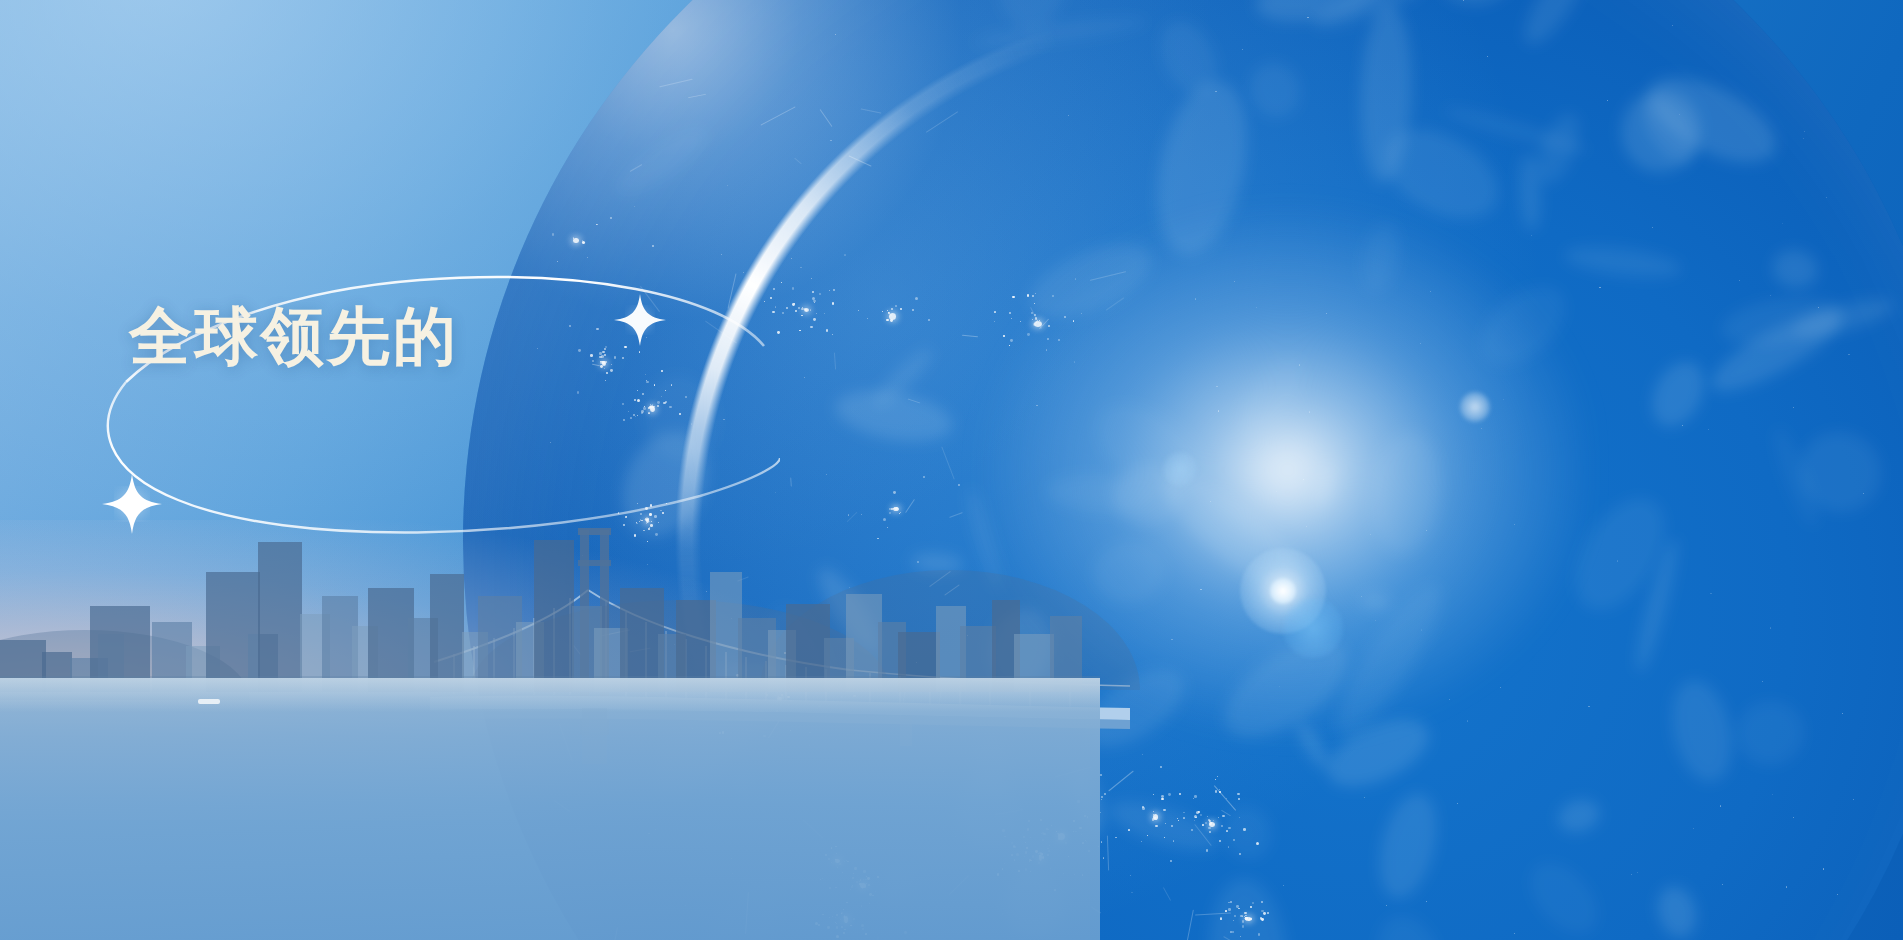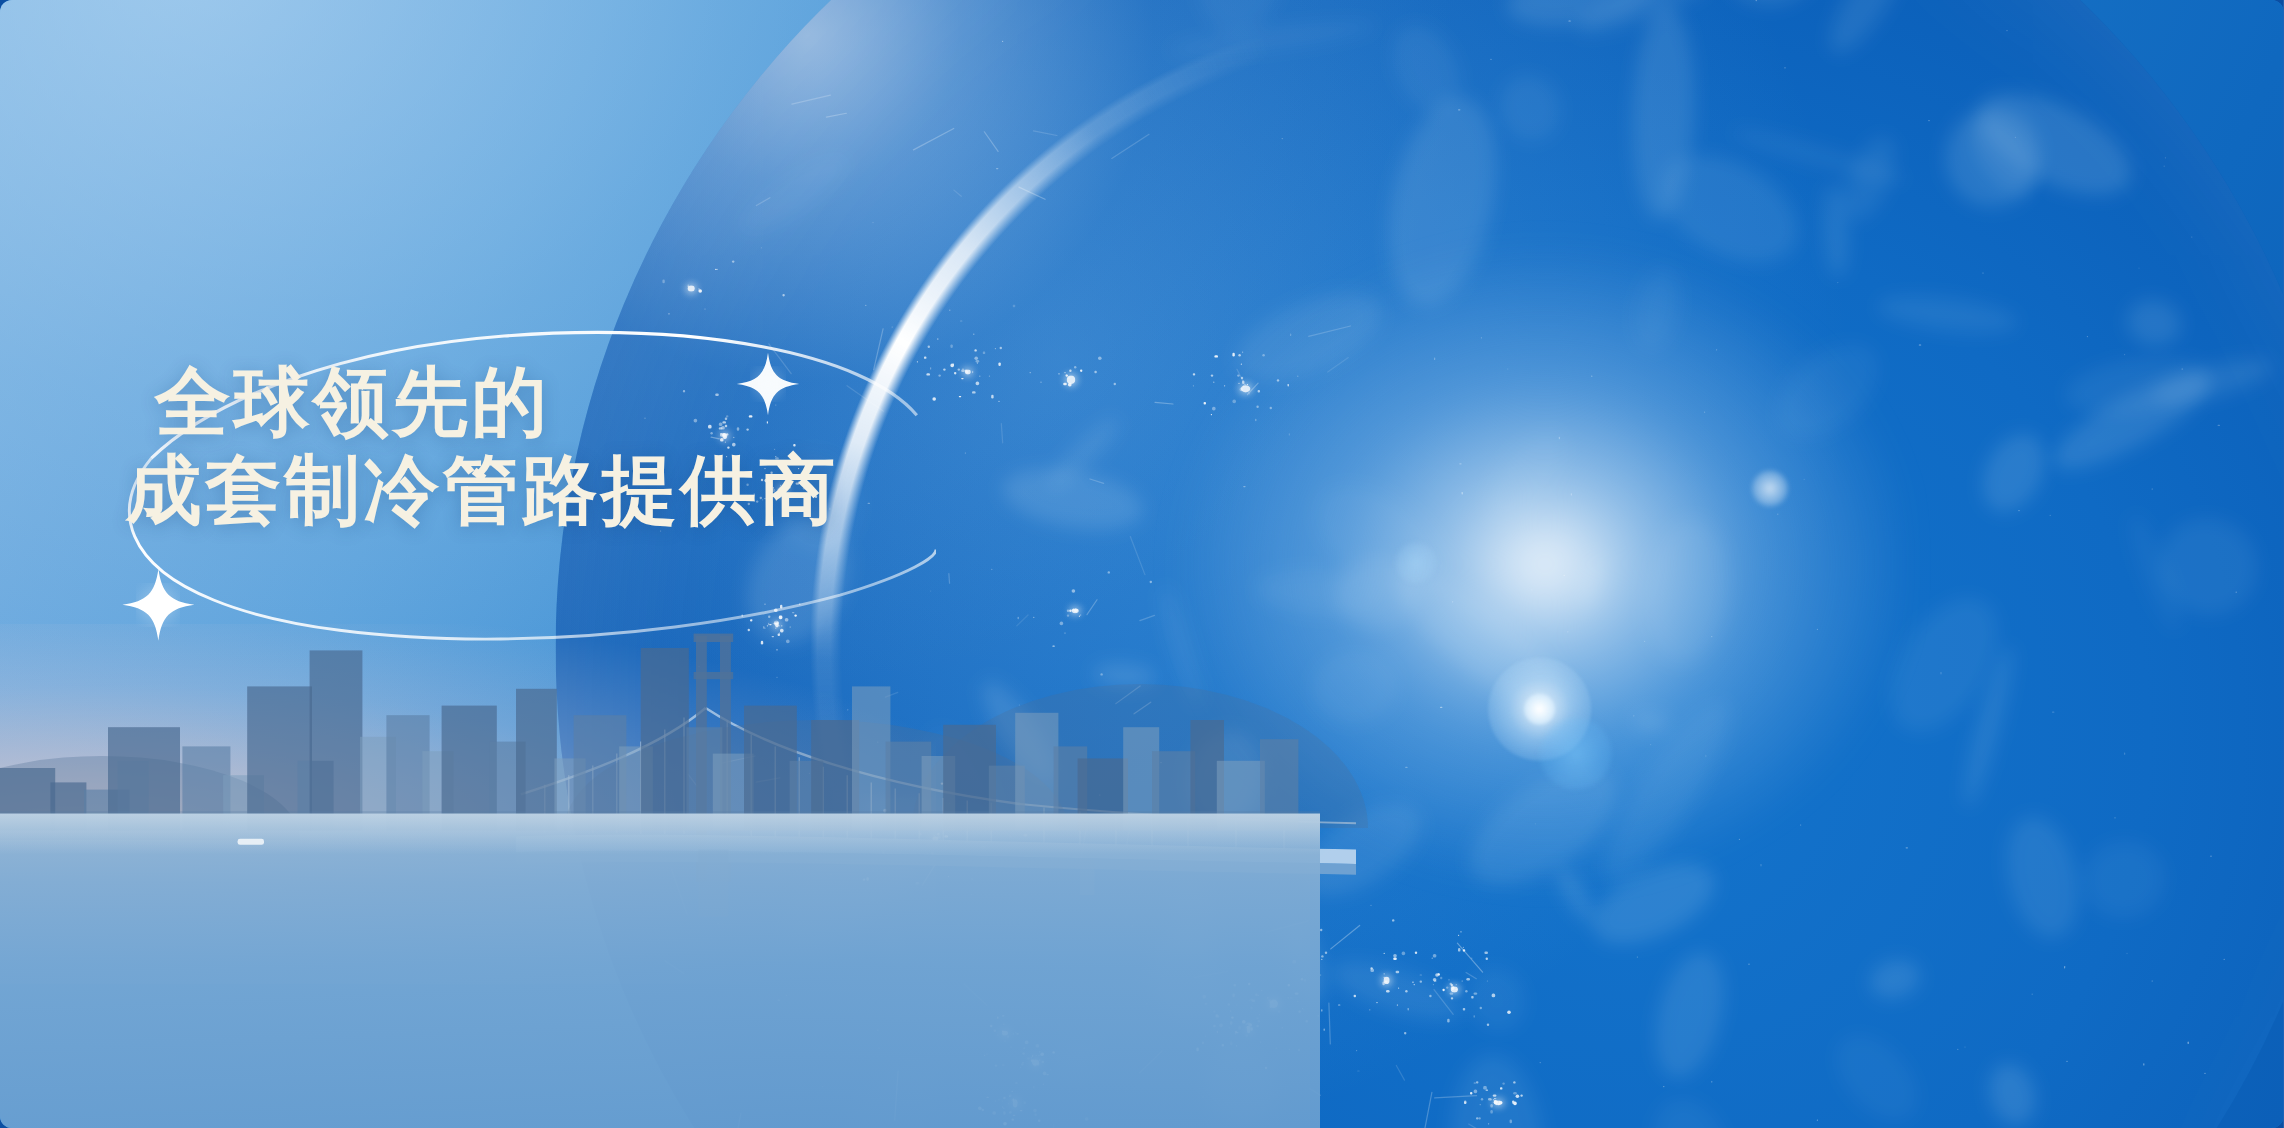--- a/index.html
+++ b/index.html
@@ -5,21 +5,20 @@
 <style>
   html,body{margin:0;padding:0;background:#0b4ea2;}
   *{box-sizing:border-box;}
 
   .stage{
     position:relative;
     width:1903px;height:940px;
     overflow:hidden;
     font-family:"Liberation Sans","DejaVu Sans",sans-serif;
     background:#1b72c9;
-    border-radius:10px;
   }
 
   
   .sky{
     position:absolute;inset:0;
     background:
       linear-gradient(115deg,
         #79b0e0 0%,
         #6aa8de 10%,
         #59a0db 22%,
@@ -1158,16 +1157,15 @@
       <defs>
           <filter id="b2">
             <feGaussianBlur stdDeviation="6"></feGaussianBlur>
           </filter>
         </defs>
     </svg>
   </div>
 
   <div class="headline">
     <div class="line l1">全球领先的</div>
-    <div class="line l2">成套制冷管路提供商</div>
   </div>
 
 </div>
 
 </body></html>

